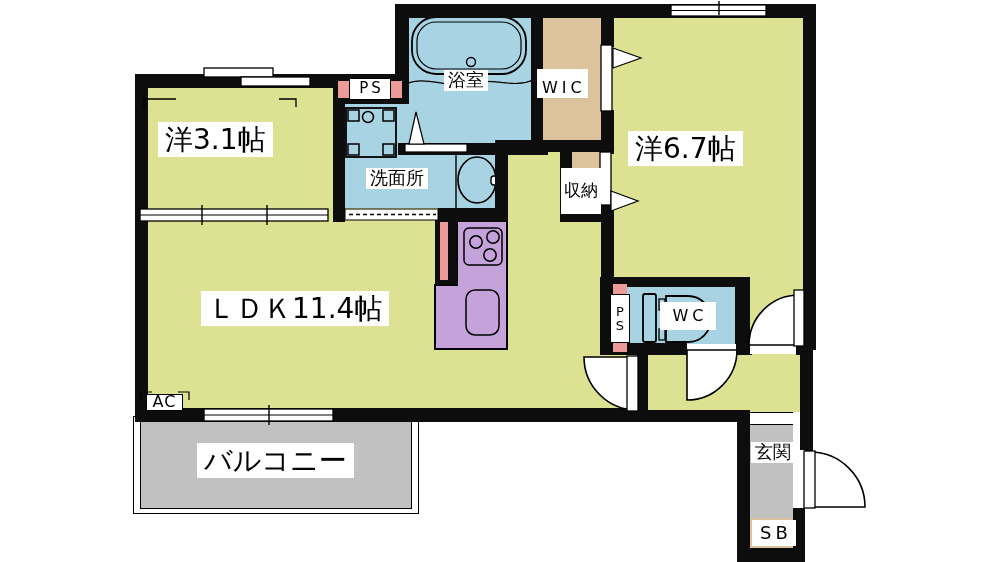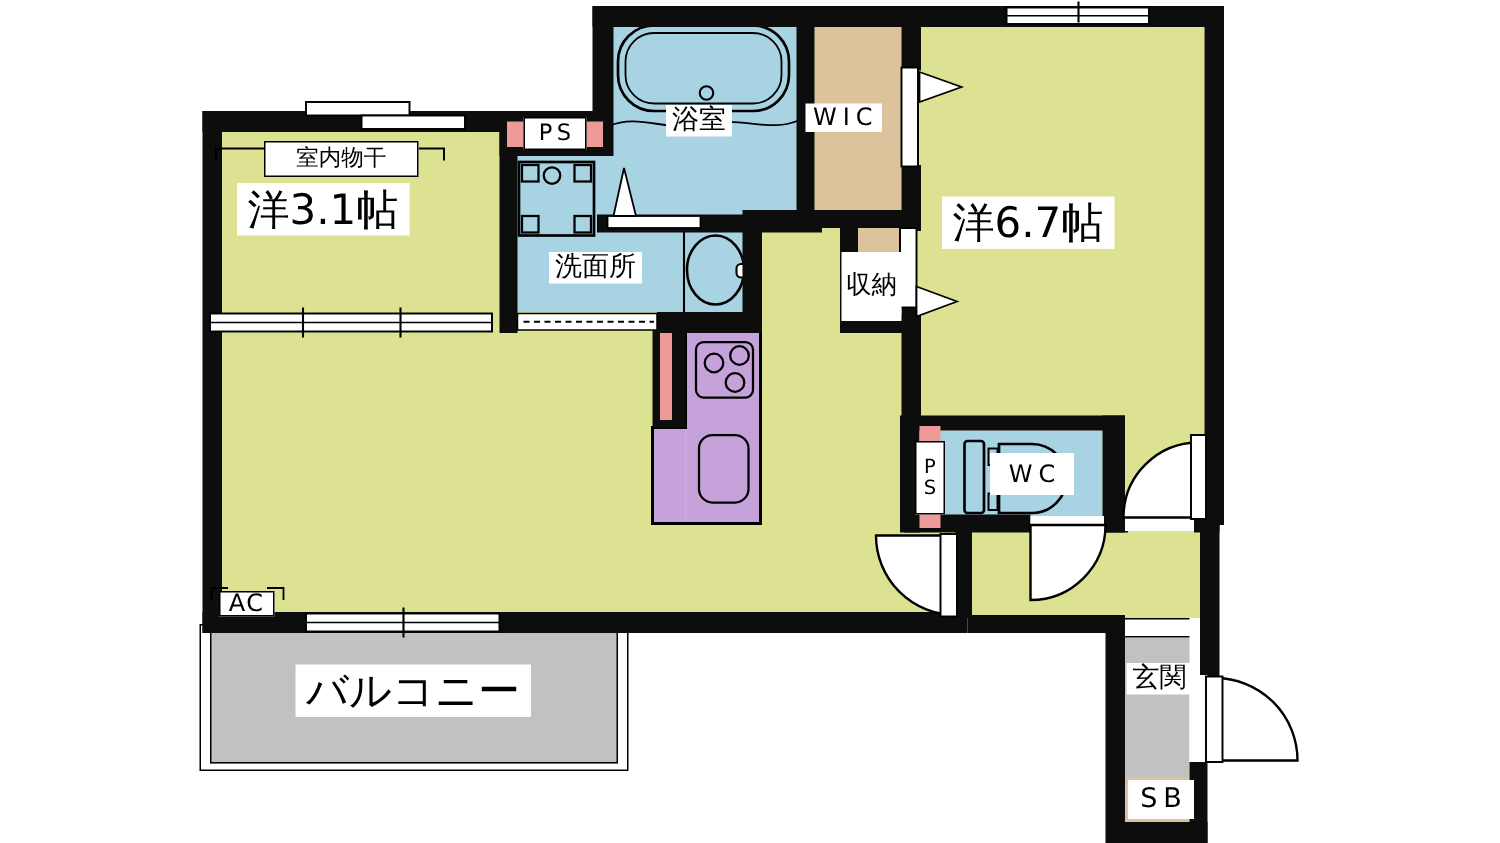--- a/index.html
+++ b/index.html
@@ -178,43 +178,44 @@
     <g fill="none" stroke="#000" stroke-width="1.3">
       <path d="M176,99 H144 V107"></path>
       <path d="M279,99 H296 V107"></path>
     </g>
     <g fill="none" stroke="#000" stroke-width="1.2">
       <path d="M152,392 H141 V400"></path>
       <path d="M178,392 H189 V400"></path>
     </g>
   </svg>
 
-  <div class="lbl bordered" style="left:176px;top:94px;height:24px;width:103px;font-size:15px;">
-    <span>室内物干</span>
-  </div>
   <div class="lbl big" style="left:158px;top:122px;">
     <span>洋3.1帖</span>
   </div>
   <div class="lbl bordered" style="left:349px;top:78px;width:42px;height:22px;font-size:15px;letter-spacing:3px;padding-left:3px;">
     <span>PS</span>
   </div>
   <div class="lbl med" style="left:444px;top:70px;text-align:center;">
     <span>浴室</span>
   </div>
-  <div class="lbl" style="left:537px;top:69px;font-size:16px;letter-spacing:4px;padding:1px 2px 1px 5px;">
+  <div class="lbl" style="left:537px;top:69px;font-size:16px;letter-spacing:4px;padding:11px 2px 1px 5px;">
     <span>WIC</span>
   </div>
   <div class="lbl big" style="left:628px;top:131px;">
     <span>洋6.7帖</span>
   </div>
   <div class="lbl med" style="left:366px;top:168px;">
     <span>洗面所</span>
   </div>
   <div class="lbl" style="left:561px;top:168px;font-size:17px;padding:14px 3px;">
     <span>収納</span>
+  </div>
+  <div class="lbl big" style="left:201px;top:291px;">
+    <span>ＬＤＫ</span>
+      <span>11.4帖</span>
   </div>
   <div class="lbl" style="left:660px;top:302px;width:52px;height:28px;font-size:16px;letter-spacing:4px;padding-left:4px;">
     <span>WC</span>
   </div>
   <div class="lbl bordered" style="left:610px;top:294px;width:20px;height:49px;font-size:13px;flex-direction:column;">
     <span>P</span>
     <span>S</span>
   </div>
   <div class="lbl big" style="left:197px;top:443px;">
     <span>バルコニー</span>

